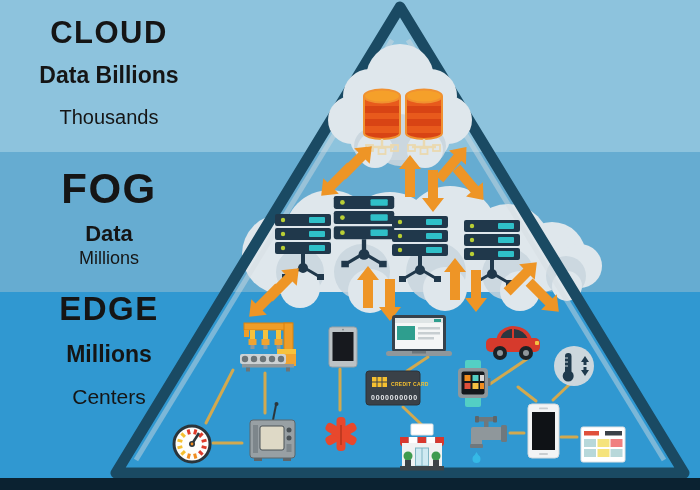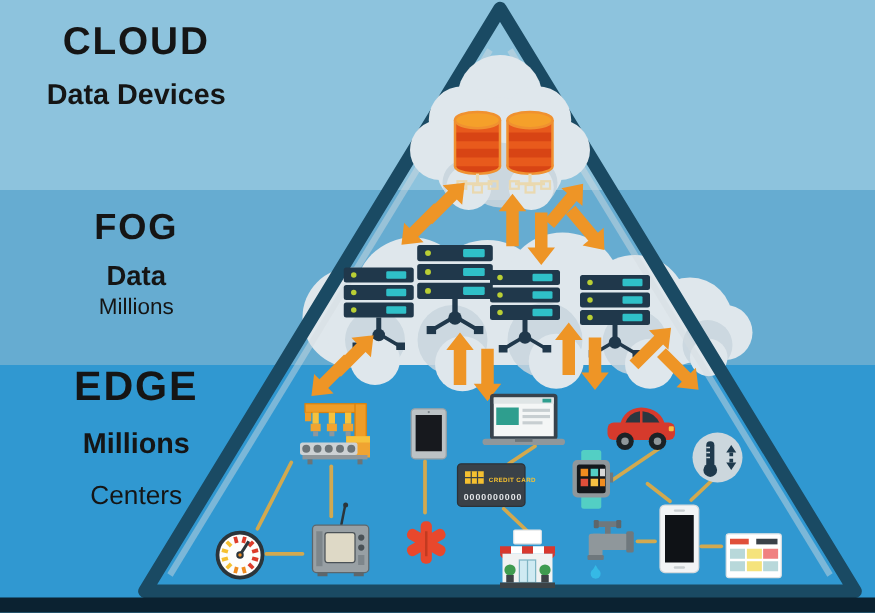--- a/index.html
+++ b/index.html
@@ -14,21 +14,21 @@
   .tier div{line-height:1;text-align:center;}
   .tier-cloud{top:17px;}
   .tier-fog{top:168px;}
   .tier-edge{top:292px;}
   .tier .title{font-weight:800;letter-spacing:1.5px;}
   .tier .subtitle{font-weight:700;}
   .tier .scale{font-weight:500;}
   .tier-cloud .title{font-size:31px;}
   .tier-cloud .subtitle{font-size:23px;margin-top:16px;}
   .tier-cloud .scale{font-size:20px;margin-top:20px;}
-  .tier-fog .title{font-size:29px;}
+  .tier-fog .title{font-size:42px;}
   .tier-fog .subtitle{font-size:22px;margin-top:13px;}
   .tier-fog .scale{font-size:18px;margin-top:4px;}
   .tier-edge .title{font-size:33px;}
   .tier-edge .subtitle{font-size:23px;margin-top:18px;}
   .tier-edge .scale{font-size:21px;margin-top:20px;}
   svg text{font-family:"Liberation Sans",sans-serif;}
 </style>
 </head>
 <body>
 
@@ -363,21 +363,22 @@
       <rect x="3" y="22" width="12" height="8" fill="#b8d8da"></rect>
       <rect x="16.5" y="22" width="12" height="8" fill="#f5e37c"></rect>
       <rect x="29.5" y="22" width="12" height="8" fill="#b8d8da"></rect>
     </g>
 
     <rect x="0" y="478" width="700" height="12" fill="#0b2231"></rect>
   </svg>
 
   <div class="tier tier-cloud">
     <div class="title">CLOUD</div>
-    <div class="subtitle">Data Devices</div>
+    <div class="subtitle">Data Billions</div>
+    <div class="scale">Thousands</div>
   </div>
   <div class="tier tier-fog">
     <div class="title">FOG</div>
     <div class="subtitle">Data</div>
     <div class="scale">Millions</div>
   </div>
   <div class="tier tier-edge">
     <div class="title">EDGE</div>
     <div class="subtitle">Millions</div>
     <div class="scale">Centers</div>

